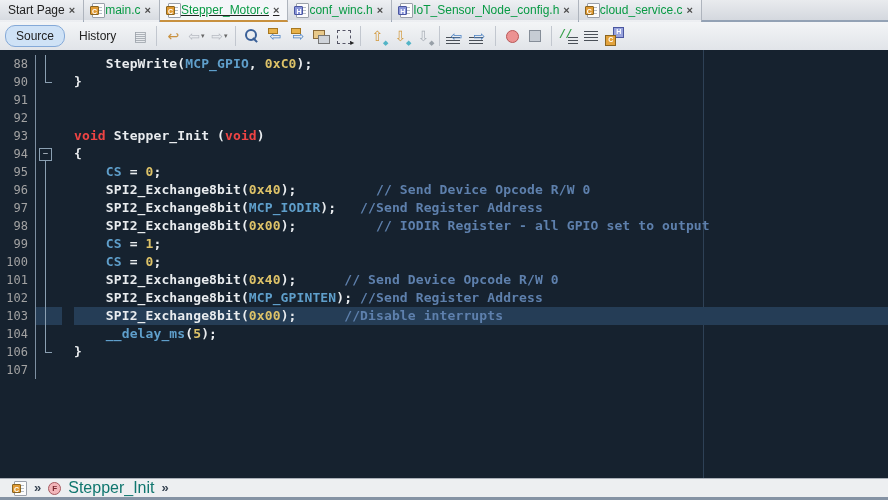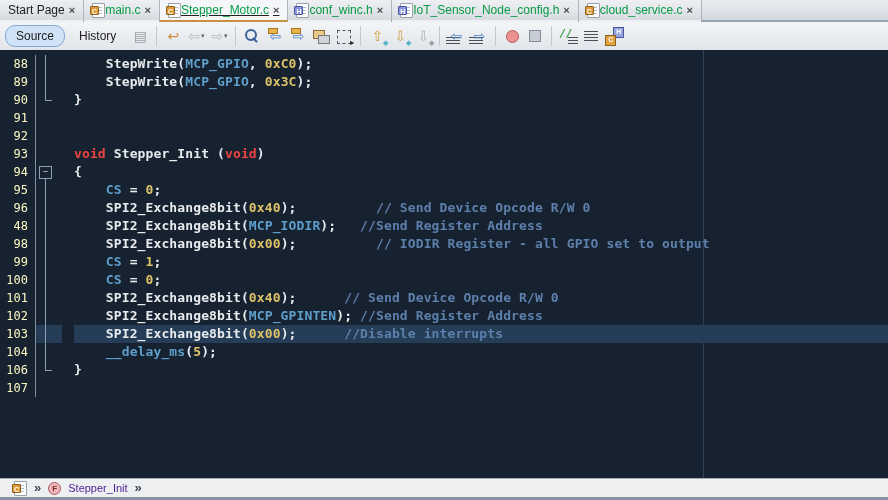--- a/index.html
+++ b/index.html
@@ -60,21 +60,21 @@
   .tbi.comment::before { content:"//"; position:absolute; left:1px; top:0; font:italic bold 11px "DejaVu Sans Mono",monospace; color:#35a048; }
   .tbi.hc::before { content:"H"; position:absolute; top:0; right:0; width:9px; height:9px;
          background:#97a2dc; border:1px solid #4a56a0; color:#fff; font:bold 7px/8px "Liberation Sans",sans-serif; text-align:center; }
   .tbi.hc::after { content:"C"; position:absolute; bottom:0; left:1px; width:9px; height:9px;
          background:#e2a23c; border:1px solid #8a6420; color:#fff; font:bold 7px/8px "Liberation Sans",sans-serif; text-align:center; }
 
   
   .editor { height:428px; background:#16222f; position:relative; padding-top:5px; overflow:hidden; }
   .marginline { position:absolute; top:0; bottom:0; left:703px; width:1px; background:#2e4156; }
   .line { height:18px; display:flex; position:relative; z-index:1; }
-  .lnum { width:36px; padding-right:7px; text-align:right; color:#fef9c3;
+  .lnum { width:36px; padding-right:7px; text-align:right; color:#a3a3a3;
           font:12px/18px "DejaVu Sans Mono",monospace; border-right:1px solid #7e90a2; flex:0 0 auto; }
   .lfold { width:26px; position:relative; flex:0 0 auto; }
   .lfold.v::before { content:""; position:absolute; left:9px; top:0; bottom:0; width:1px; background:#8ba0b2; }
   .lfold.c::before { content:""; position:absolute; left:9px; top:0; height:10px; width:1px; background:#8ba0b2; }
   .lfold.c::after  { content:""; position:absolute; left:9px; top:9px; width:7px; height:1px; background:#8ba0b2; }
   .lfold.box::before { content:"−"; position:absolute; left:3px; top:3px; width:11px; height:11px;
           border:1px solid #8ba0b2; color:#c8d2dc; font:9px/9px "DejaVu Sans Mono",monospace; text-align:center; }
   .lfold.box::after { content:""; position:absolute; left:9px; top:15px; bottom:0; width:1px; background:#8ba0b2; }
   .lcode { flex:1; font:bold 13px/18px "DejaVu Sans Mono",monospace; white-space:pre; letter-spacing:0.12px;margin-left:12px; }
   .line.hl .lfold, .line.hl .lcode { background:#253d56; }
@@ -83,21 +83,21 @@
   .tok-mc { color:#5f9fcb; }
   .tok-nu { color:#ddc268; }
   .tok-cm { color:#5e80ad; }
 
   
   .breadcrumb { height:22px; display:flex; align-items:center; gap:7px; padding-left:14px;
                 background:#edeff1; border-top:1px solid #aab0b8; border-bottom:3px solid #8593a4; }
   .bchev { color:#3a4654; font-size:13px; font-weight:bold; line-height:16px; }
   .bfunc { width:13px; height:13px; border-radius:50%; background:#f2b6ba; border:1px solid #a85a60;
            color:#7a2830; font:bold 8px/12px "Liberation Sans",sans-serif; text-align:center; flex:0 0 auto; }
-  .blabel { font-size:11px; color:#4c1d95; }
+  .blabel { font-size:16px; color:#0f766e; }
 </style>
 </head>
 <body>
 
 <div class="tabbar">
     <div class="tab">
       <span class="tlabel">Start Page</span>
       <span class="tclose">×</span>
     </div>
     <div class="tab">
@@ -193,25 +193,20 @@
 
 <div class="editor">
   <div class="marginline"></div>
   <div>
       <div class="line">
         <div class="lnum">88</div>
         <div class="lfold v"></div>
         <div class="lcode"><span class="tok-pl">    StepWrite(</span><span class="tok-mc">MCP_GPIO</span><span class="tok-pl">, </span><span class="tok-nu">0xC0</span><span class="tok-pl">);</span></div>
       </div>
       <div class="line">
-        <div class="lnum">89</div>
-        <div class="lfold v"></div>
-        <div class="lcode"><span class="tok-pl">    StepWrite(</span><span class="tok-mc">MCP_GPIO</span><span class="tok-pl">, </span><span class="tok-nu">0x3C</span><span class="tok-pl">);</span></div>
-      </div>
-      <div class="line">
         <div class="lnum">90</div>
         <div class="lfold c"></div>
         <div class="lcode"><span class="tok-pl">}</span></div>
       </div>
       <div class="line">
         <div class="lnum">91</div>
         <div class="lfold"></div>
         <div class="lcode"></div>
       </div>
       <div class="line">
@@ -233,21 +228,21 @@
         <div class="lnum">95</div>
         <div class="lfold v"></div>
         <div class="lcode"><span class="tok-pl">    </span><span class="tok-mc">CS</span><span class="tok-pl"> = </span><span class="tok-nu">0</span><span class="tok-pl">;</span></div>
       </div>
       <div class="line">
         <div class="lnum">96</div>
         <div class="lfold v"></div>
         <div class="lcode"><span class="tok-pl">    SPI2_Exchange8bit(</span><span class="tok-nu">0x40</span><span class="tok-pl">);          </span><span class="tok-cm">// Send Device Opcode R/W 0</span></div>
       </div>
       <div class="line">
-        <div class="lnum">48</div>
+        <div class="lnum">97</div>
         <div class="lfold v"></div>
         <div class="lcode"><span class="tok-pl">    SPI2_Exchange8bit(</span><span class="tok-mc">MCP_IODIR</span><span class="tok-pl">);   </span><span class="tok-cm">//Send Register Address</span></div>
       </div>
       <div class="line">
         <div class="lnum">98</div>
         <div class="lfold v"></div>
         <div class="lcode"><span class="tok-pl">    SPI2_Exchange8bit(</span><span class="tok-nu">0x00</span><span class="tok-pl">);          </span><span class="tok-cm">// IODIR Register - all GPIO set to output</span></div>
       </div>
       <div class="line">
         <div class="lnum">99</div>

